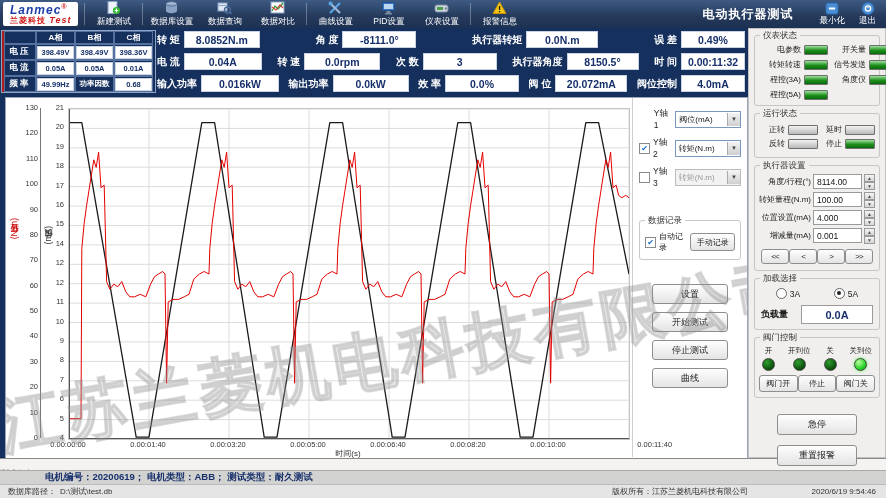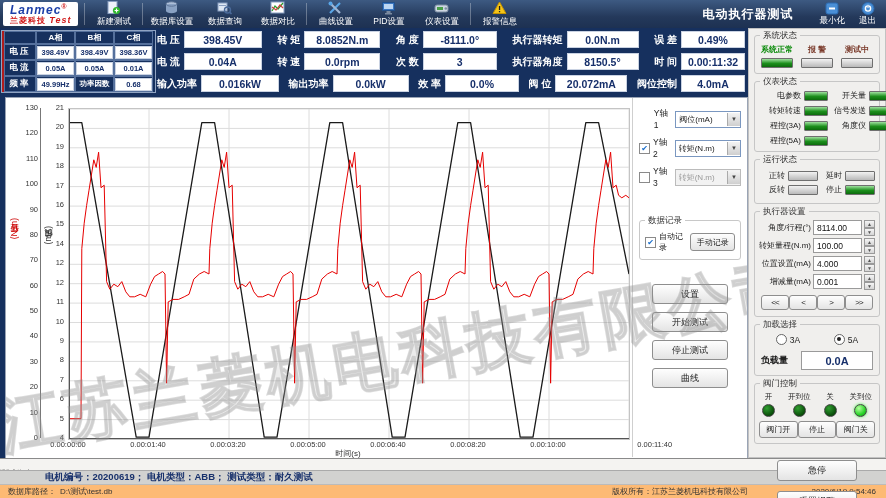--- a/index.html
+++ b/index.html
@@ -106,21 +106,21 @@
   .cled.dark{background:radial-gradient(circle at 35% 30%,#2f9e2f,#0a4d0a 70%)}
   .cled.bright{background:radial-gradient(circle at 35% 30%,#b6ff9e,#29d429 60%,#118a11);box-shadow:0 0 3px #4f4}
   .vbtns{display:flex;justify-content:space-between}
   .vbtns .btn{width:38px;height:15px;font-size:8px}
   .act-btn{width:78px;height:19px;margin:10px auto 0;font-size:9px}
   
   .f1{position:absolute;left:0;top:458px;width:886px;height:30px;background:#f4f3f1;border-top:1px solid #8a8a8a;
       font-size:8px;color:#222;display:flex;align-items:center;box-sizing:border-box}
   .f2{position:absolute;left:0;top:470px;width:886px;height:14px;background:#d2d2d0;border-top:1px solid #aaa;
       display:flex;align-items:center;padding-left:45px;box-sizing:border-box;font-size:9.5px;font-weight:bold;color:#17306b}
-  .f3{position:absolute;left:0;top:484px;width:886px;height:14px;background:#fdba74;border-top:1px solid #bbb;
+  .f3{position:absolute;left:0;top:484px;width:886px;height:14px;background:#e5e5e5;border-top:1px solid #bbb;
       font-size:8px;color:#333;display:flex;align-items:center;box-sizing:border-box;padding:0 8px}
   .f3 .copy{position:absolute;left:612px}
   .f3 .dt{position:absolute;right:10px}
 </style>
 </head>
 <body>
 
 <div class="titlebar">
   <div class="logo">
     <span class="l1"><span>Lanmec</span><sup>®</sup></span>
@@ -247,24 +247,20 @@
     <div class="v">
         <span>49.99Hz</span>
       </div>
     <div class="pf">功率因数</div>
     <div class="v">
         <span>0.68</span>
       </div>
   </div>
   <div class="mgrid">
     <div class="mrow">
-      <div class="pair">
-          <span class="lbl">电 压</span>
-          <span class="box" style="width:76px">398.45V</span>
-        </div>
       <div class="pair">
           <span class="lbl">转 矩</span>
           <span class="box" style="width:74px">8.0852N.m</span>
         </div>
       <div class="pair">
           <span class="lbl">角 度</span>
           <span class="box" style="width:72px">-8111.0°</span>
         </div>
       <div class="pair">
           <span class="lbl">执行器转矩</span>
@@ -445,37 +441,20 @@
     </div>
     <div class="btn stack-btn" style="margin-top:24px">设置</div>
     <div class="btn stack-btn">开始测试</div>
     <div class="btn stack-btn">停止测试</div>
     <div class="btn stack-btn">曲线</div>
   </div>
 </div>
 
 <div class="sidebar">
   <div class="sgrp">
-    <span class="gt">系统状态</span>
-    <div class="syscols">
-      <div class="syscol">
-          <span class="sl" style="color:#0a8a0a">系统正常</span>
-          <div class="led-bar led-on" style="width:30px"></div>
-        </div>
-      <div class="syscol">
-          <span class="sl" style="color:#7a3a2a">报 警</span>
-          <div class="led-bar led-off" style="width:30px"></div>
-        </div>
-      <div class="syscol">
-          <span class="sl" style="color:#7a3a2a">测试中</span>
-          <div class="led-bar led-off" style="width:30px"></div>
-        </div>
-    </div>
-  </div>
-  <div class="sgrp">
     <span class="gt">仪表状态</span>
     <div class="instr">
       <div class="icol">
         <div class="irow">
             <span class="il">电参数</span>
             <div class="led-bar led-on" style="width:22px"></div>
           </div>
         <div class="irow">
             <span class="il">转矩转速</span>
             <div class="led-bar led-on" style="width:22px"></div>

